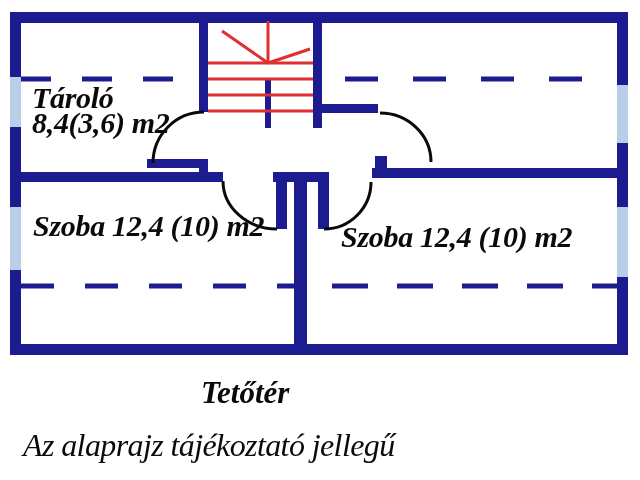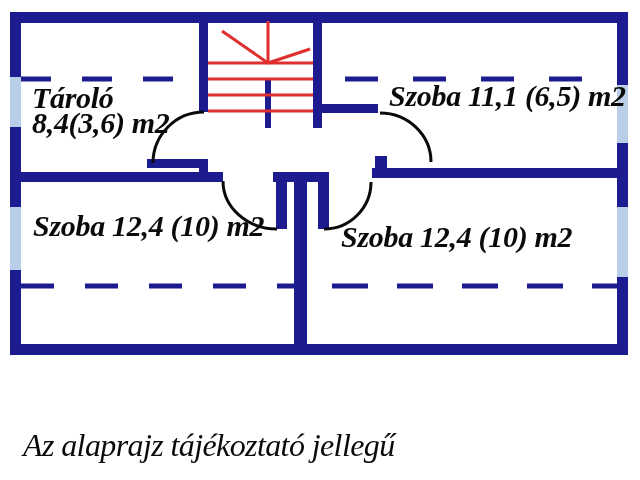--- a/index.html
+++ b/index.html
@@ -109,18 +109,18 @@
     <g>
       <path class="arc" d="M 204 112 A 51 51 0 0 0 153 163"></path>
       <path class="arc" d="M 223 181 A 54 48 0 0 0 277 229"></path>
       <path class="arc" d="M 324 229 A 47 47 0 0 0 371 182"></path>
       <path class="arc" d="M 380 113 A 51 49 0 0 1 431 162"></path>
     </g>
   </svg>
 
   <span class="room-label" style="left:32px;top:83px">Tároló</span>
   <span class="room-label" style="left:32px;top:108px">8,4(3,6) m2</span>
-  <span class="room-label" style="left:389px;top:81px">Szoba 11,1 (6,5) m2</span>
   <span class="room-label" style="left:33px;top:211px">Szoba 12,4 (10) m2</span>
   <span class="room-label" style="left:341px;top:222px">Szoba 12,4 (10) m2</span>
 
+  <span class="floor-label">Tetőtér</span>
   <span class="disclaimer">Az alaprajz tájékoztató jellegű</span>
 </div>
 
 </body></html>

